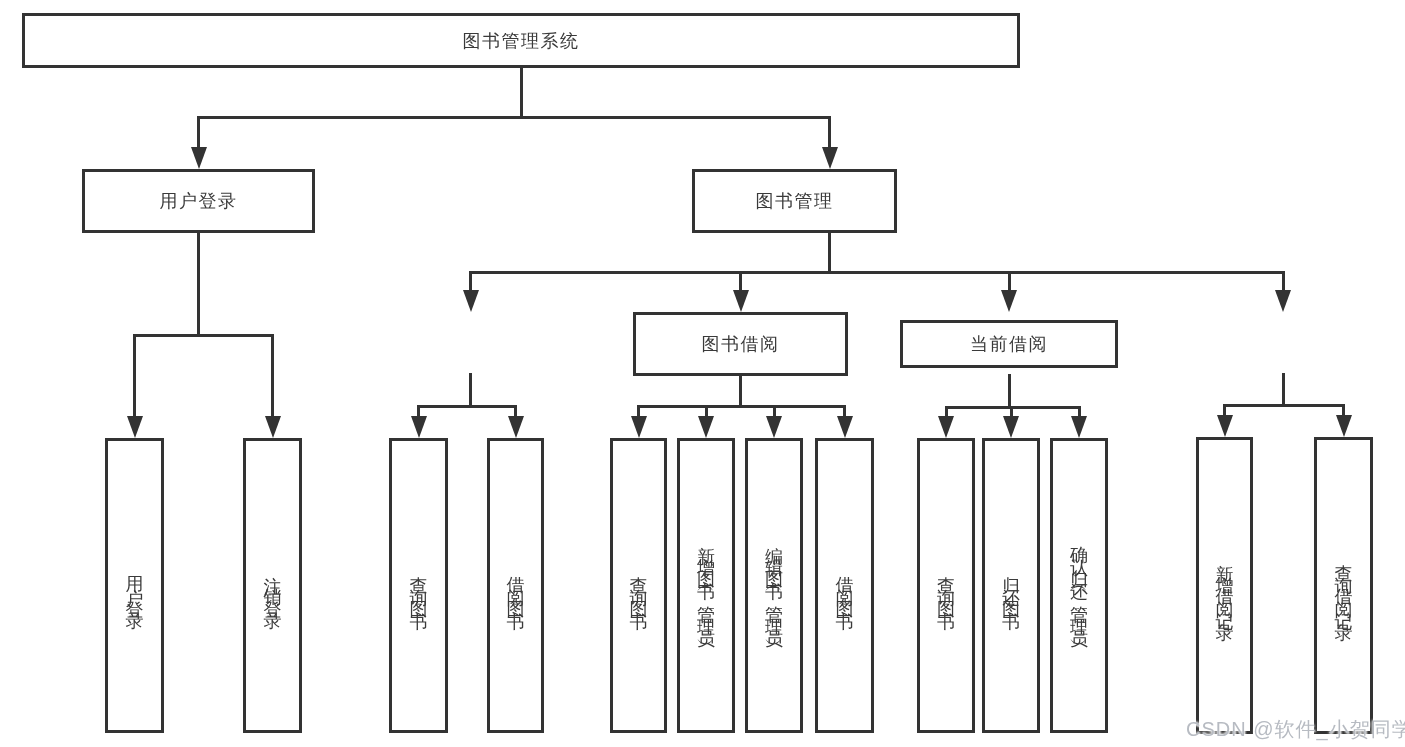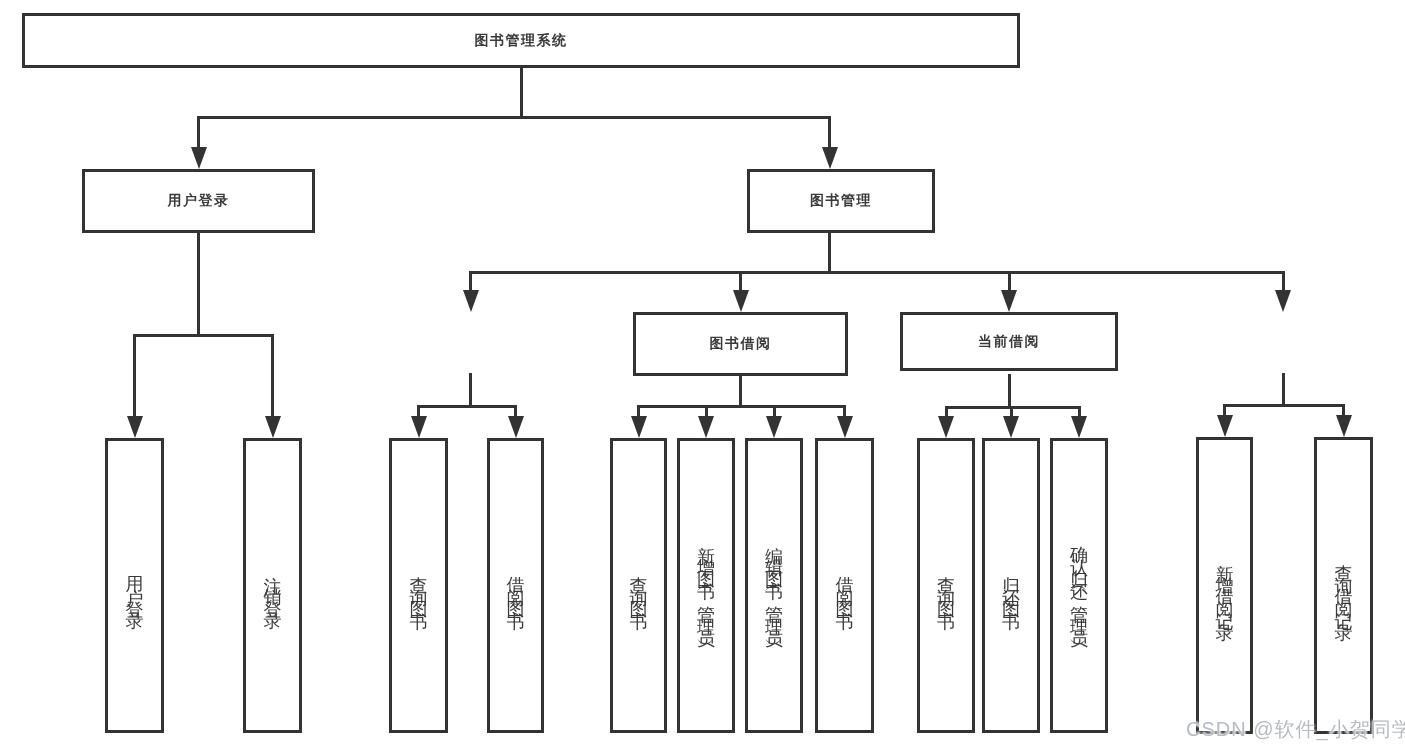--- a/index.html
+++ b/index.html
@@ -20,24 +20,23 @@
     position:absolute;
     box-sizing:border-box;
     border:3px solid var(--line);
     background:var(--box-bg);
     display:flex;
     align-items:center;
     justify-content:center;
     color:var(--text);
   }
   .node.h .lbl{
-    font-size:14px;
+    font-size:18px;
     letter-spacing:1.5px;
     white-space:nowrap;
-    font-weight:bold;
   }
   .node.v .lbl{
     writing-mode:vertical-rl;
     font-size:18px;
     letter-spacing:12px;
     line-height:1;
   }
   .cline{
     position:absolute;
     background:var(--line);
@@ -64,27 +63,27 @@
 <body>
 
 <div id="canvas">
   <div class="watermark">CSDN @软件_小贺同学</div>
 <div class="node h" style="left: 22px; top: 13px; width: 998px; height: 55px;">
       <span class="lbl">图书管理系统</span>
     </div>
     <div class="node h" style="left: 82px; top: 169px; width: 233px; height: 64px;">
       <span class="lbl">用户登录</span>
     </div>
-    <div class="node h" style="left: 747px; top: 169px; width: 188px; height: 64px;">
+    <div class="node h" style="left: 692px; top: 169px; width: 205px; height: 64px;">
       <span class="lbl">图书管理</span>
     </div>
     <div class="node h" style="left: 633px; top: 312px; width: 215px; height: 64px;">
       <span class="lbl">图书借阅</span>
     </div>
-    <div class="node h" style="left: 900px; top: 312px; width: 218px; height: 59px;">
+    <div class="node h" style="left: 900px; top: 320px; width: 218px; height: 48px;">
       <span class="lbl">当前借阅</span>
     </div>
     <div class="node v" style="left: 105px; top: 438px; width: 59px; height: 295px;">
       <span class="lbl">用户登录</span>
     </div>
     <div class="node v" style="left: 243px; top: 438px; width: 59px; height: 295px;">
       <span class="lbl">注销登录</span>
     </div>
     <div class="node v" style="left: 389px; top: 438px; width: 59px; height: 295px;">
       <span class="lbl">查询图书</span>

